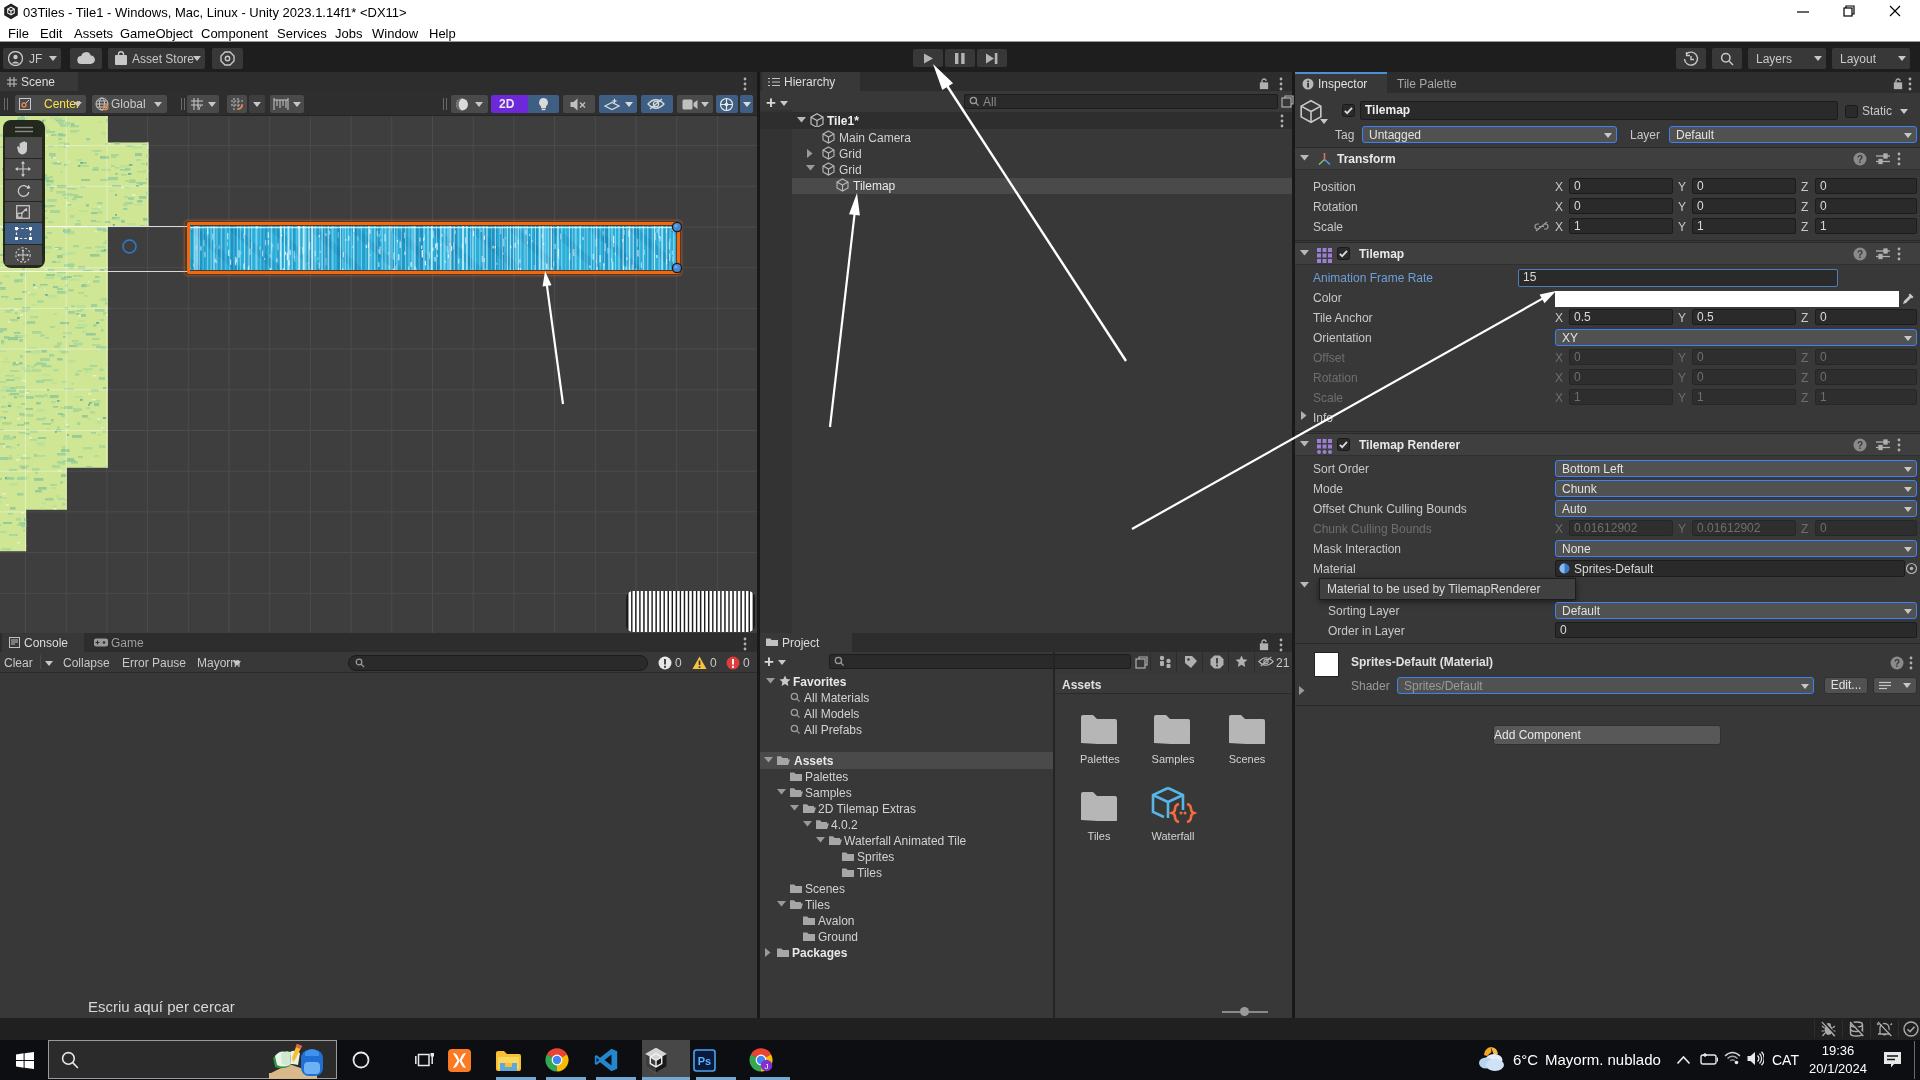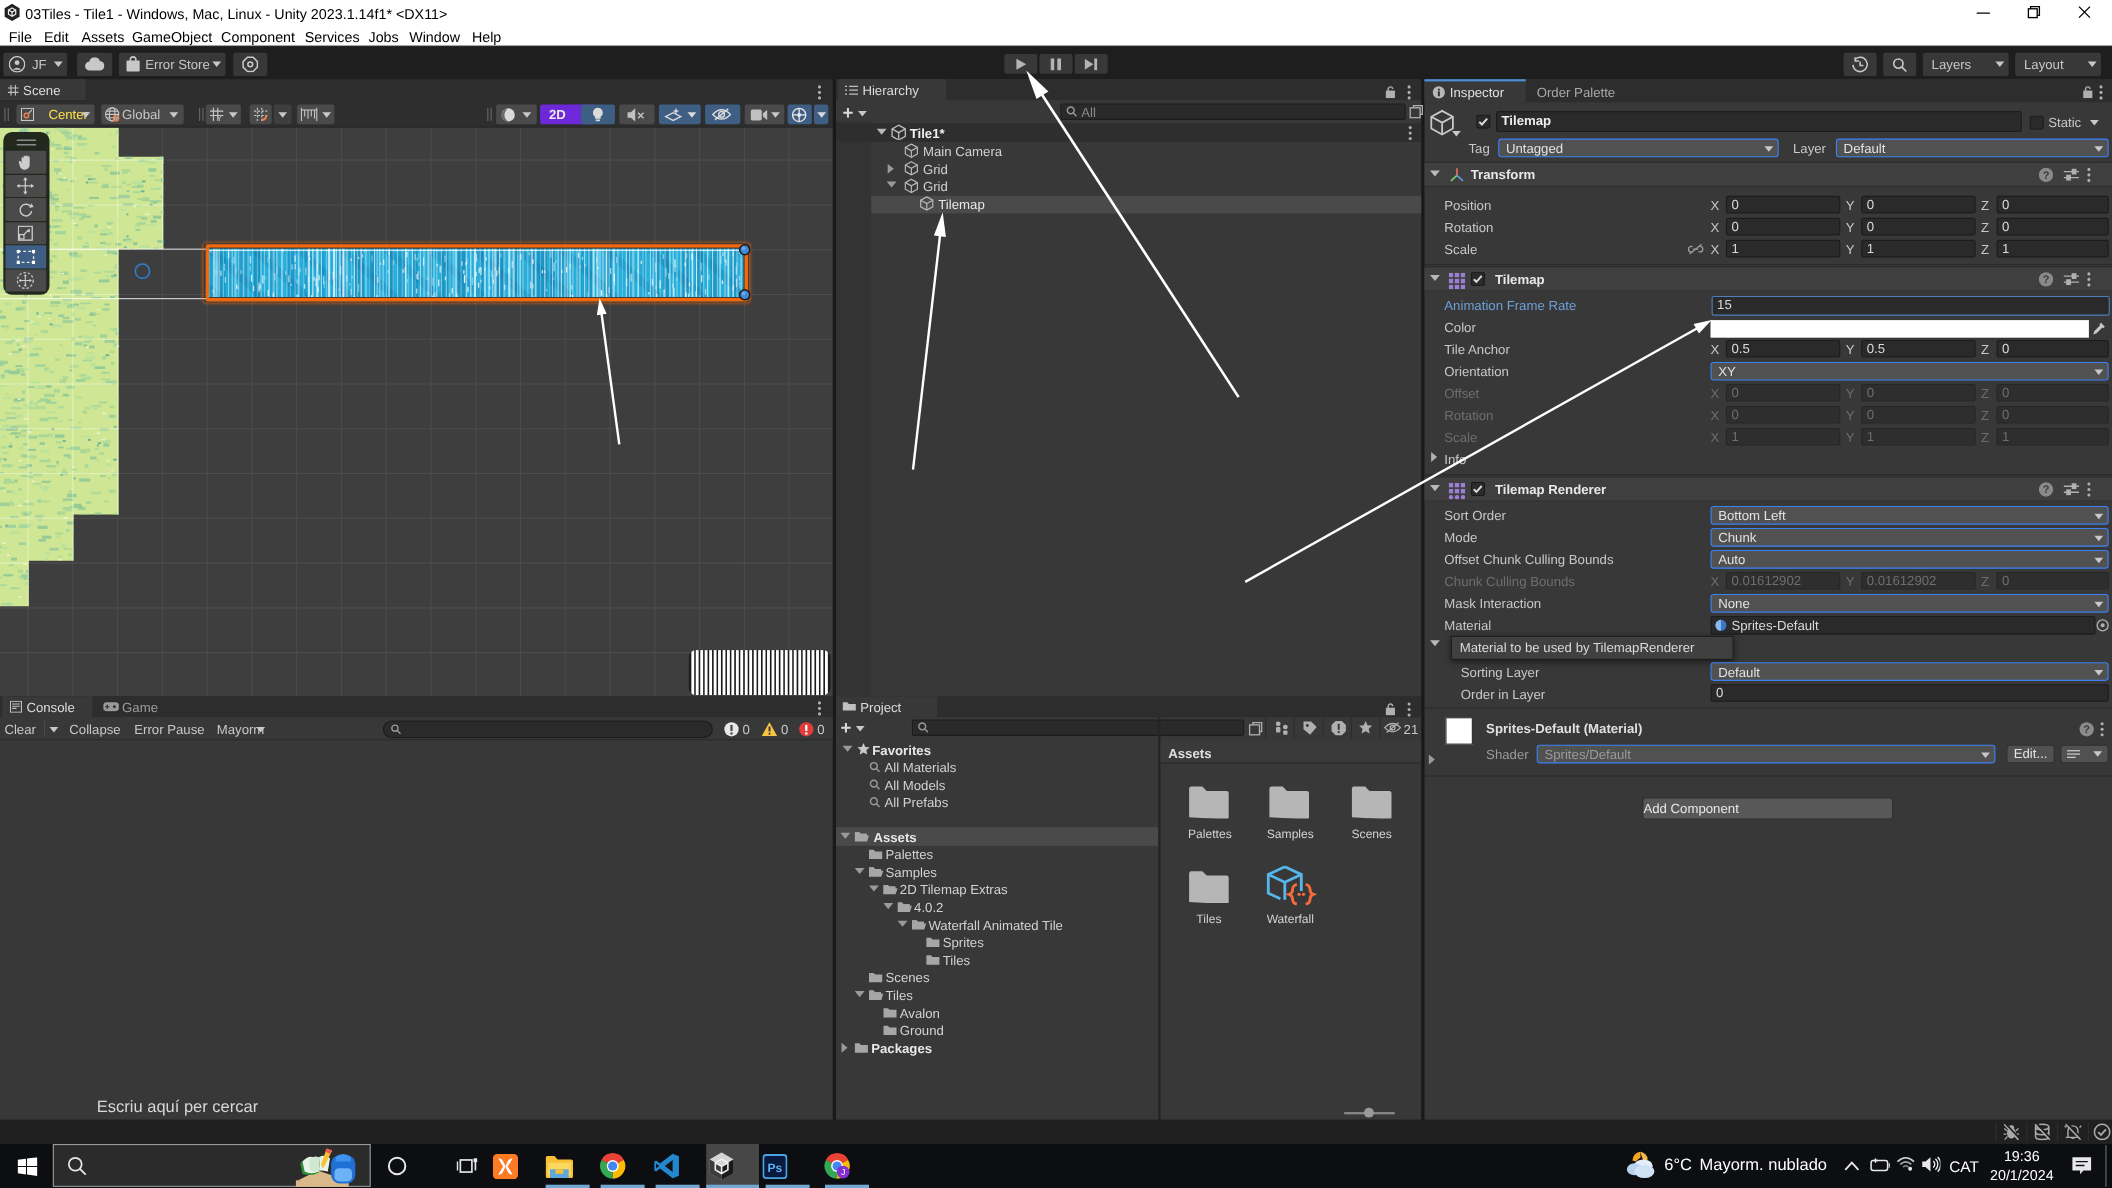--- a/index.html
+++ b/index.html
@@ -52,21 +52,21 @@
 <div class="a" style="left:70px;top:48px;width:32px;height:21px;background:#383838;border-radius:2px">
     <svg class="a" style="left:7px;top:4px" width="18" height="13" viewBox="0 0 18 13">
       <path d="M4.5 12 a4 4 0 0 1 -0.3-8 a5 5 0 0 1 9.6-0.5 a3.6 3.6 0 0 1 -0.3 8.5 Z" fill="#c8c8c8"></path>
     </svg>
   </div>
 <div class="a" style="left:108px;top:48px;width:97px;height:21px;background:#383838;border-radius:2px">
     <svg class="a" style="left:6px;top:3px" width="14" height="15" viewBox="0 0 14 15">
       <rect x="1" y="4" width="12" height="10" rx="1" fill="#c8c8c8"></rect>
       <path d="M4.5 6 V3.2 a2.5 2.5 0 0 1 5 0 V6" fill="none" stroke="#c8c8c8" stroke-width="1.4"></path>
     </svg>
-    <div class="a" style="left:24px;top:4px;color:#c8c8c8">Error Store</div>
+    <div class="a" style="left:24px;top:4px;color:#c8c8c8">Asset Store</div>
     <div class="a" style="left:85px;top:8px;width:0;height:0;border-left:4px solid transparent;border-right:4px solid transparent;border-top:5px solid #c8c8c8"></div>
   </div>
 <div class="a" style="left:212px;top:48px;width:31px;height:21px;background:#383838;border-radius:2px">
     <svg class="a" style="left:8px;top:3px" width="15" height="15" viewBox="0 0 15 15">
       <path d="M5 1 H10 L14 5 V10 L10 14 H5 L1 10 V5 Z" fill="none" stroke="#c8c8c8" stroke-width="1.4"></path>
       <circle cx="7.5" cy="7.5" r="2.2" fill="none" stroke="#c8c8c8" stroke-width="1.4"></circle>
     </svg>
   </div>
 <div class="a" style="left:913px;top:49px;width:30px;height:18px;background:#383838;border-radius:2px">
     <svg class="a" style="left:10px;top:4px" width="11" height="11" viewBox="0 0 11 11">
@@ -2121,21 +2121,21 @@
 <div class="a" style="left:1240px;top:1007px;width:9px;height:9px;border-radius:50%;background:#9a9a9a"></div>
 <div class="a" style="left:1295px;top:72px;width:625px;height:946px;background:#383838"></div>
 <div class="a" style="left:1295px;top:72px;width:625px;height:21px;background:#2d2d2d"></div>
 <div class="tab" style="left:1295px;top:72px;width:92px;height:21px;border-top:2px solid #4a90d9"></div>
 <svg class="a" style="left:1302px;top:78px" width="12" height="12">
     <circle cx="6" cy="6" r="5.5" fill="#b8b8b8"></circle>
     <rect x="5.2" y="5" width="1.7" height="4.5" fill="#2d2d2d"></rect>
     <rect x="5.2" y="2.6" width="1.7" height="1.7" fill="#2d2d2d"></rect>
   </svg>
 <div class="a" style="left:1318px;top:77px;color:#e0e0e0">Inspector</div>
-<div class="a" style="left:1397px;top:77px;color:#a8a8a8">Order Palette</div>
+<div class="a" style="left:1397px;top:77px;color:#a8a8a8">Tile Palette</div>
 <svg class="a" style="left:1892px;top:77px" width="12" height="13" viewBox="0 0 12 13">
     <g stroke="#b0b0b0" stroke-width="1.3" fill="none">
       <rect x="2.5" y="6" width="7" height="5.5" fill="#b0b0b0"></rect>
       <path d="M4 6 V4 a2 2 0 0 1 4 0"></path>
     </g>
   </svg>
 <svg class="a" style="left:1908px;top:77px" width="4" height="14">
     <g fill="#b0b0b0">
       <circle cx="2" cy="2" r="1.4"></circle>
       <circle cx="2" cy="7" r="1.4"></circle>
@@ -2257,21 +2257,21 @@
     </g>
   </svg>
 <svg class="a" style="left:1897px;top:247px" width="4" height="14">
     <g fill="#b0b0b0">
       <circle cx="2" cy="2" r="1.4"></circle>
       <circle cx="2" cy="7" r="1.4"></circle>
       <circle cx="2" cy="12" r="1.4"></circle>
     </g>
   </svg>
 <div class="lbl" style="left:1313px;top:271px;color:#6e9fd8">Animation Frame Rate</div>
-<div class="fld" style="left:1556px;top:269px;width:362px;height:18px;border:1.5px solid #4e7fbd">15</div>
+<div class="fld" style="left:1518px;top:269px;width:320px;height:18px;border:1.5px solid #4e7fbd">15</div>
 <div class="lbl" style="left:1313px;top:291px">Color</div>
 <div class="a" style="left:1555px;top:291px;width:344px;height:16px;background:#fff"></div>
 <svg class="a" style="left:1902px;top:292px" width="13" height="13" viewBox="0 0 13 13">
     <path d="M1 12 L2 9 L8 3 L10 5 L4 11 Z" fill="#c8c8c8"></path>
     <path d="M8 1.5 L11.5 5 L10 6.5 L6.5 3 Z" fill="#c8c8c8"></path>
   </svg>
 <div class="lbl" style="left:1313px;top:311px">Tile Anchor</div>
 <div class="xyz" style="left:1555px;top:311px;color:#c8c8c8">X</div>
 <div class="fld" style="left:1569px;top:309px;width:104px;height:16px">0.5</div>
 <div class="xyz" style="left:1678px;top:311px;color:#c8c8c8">Y</div>

